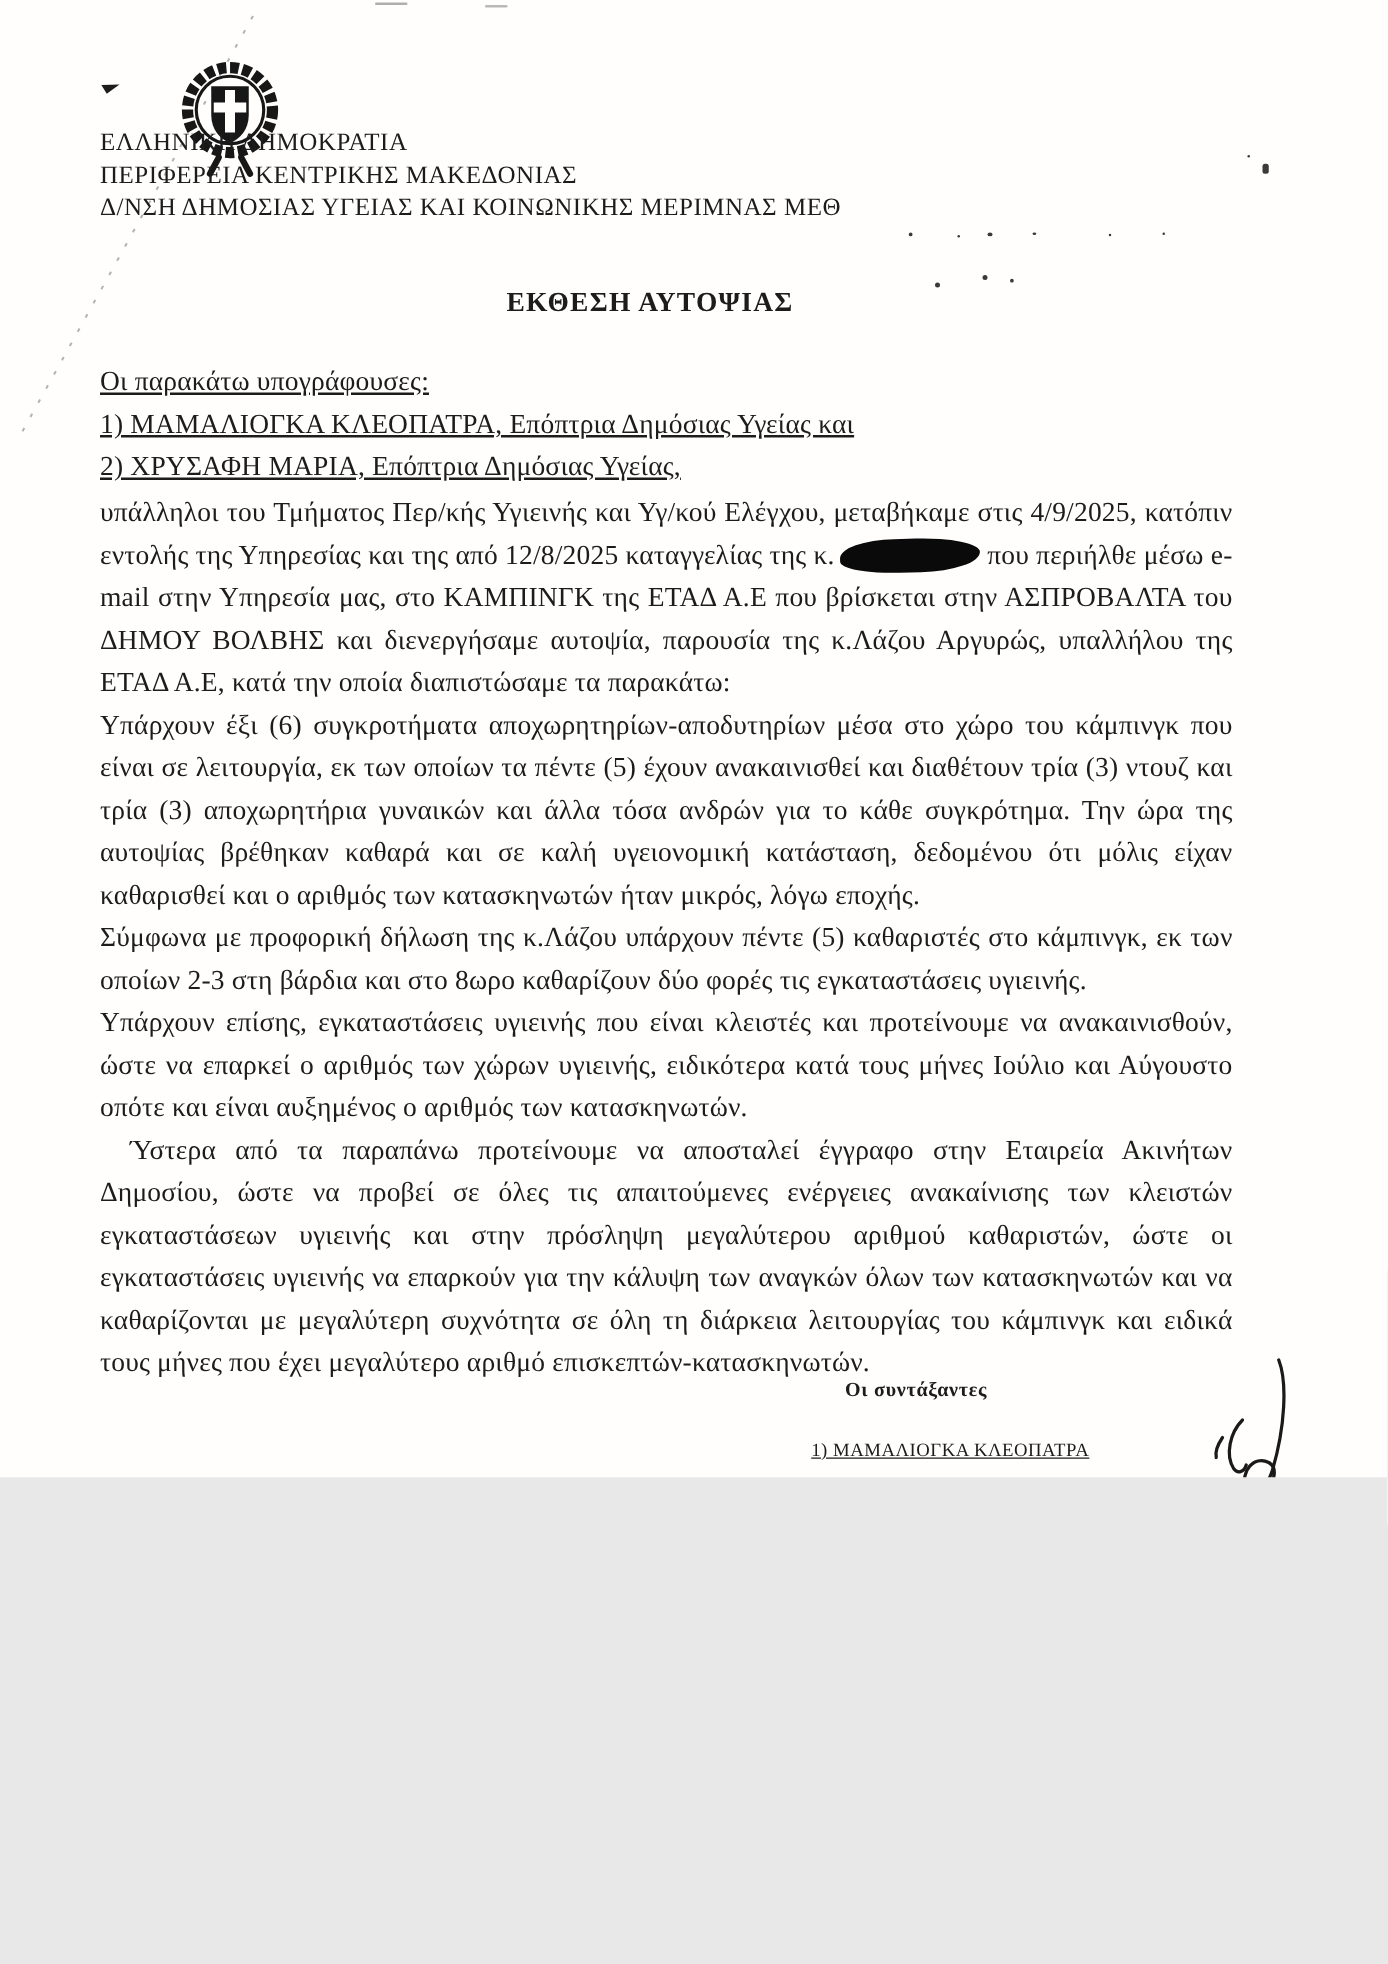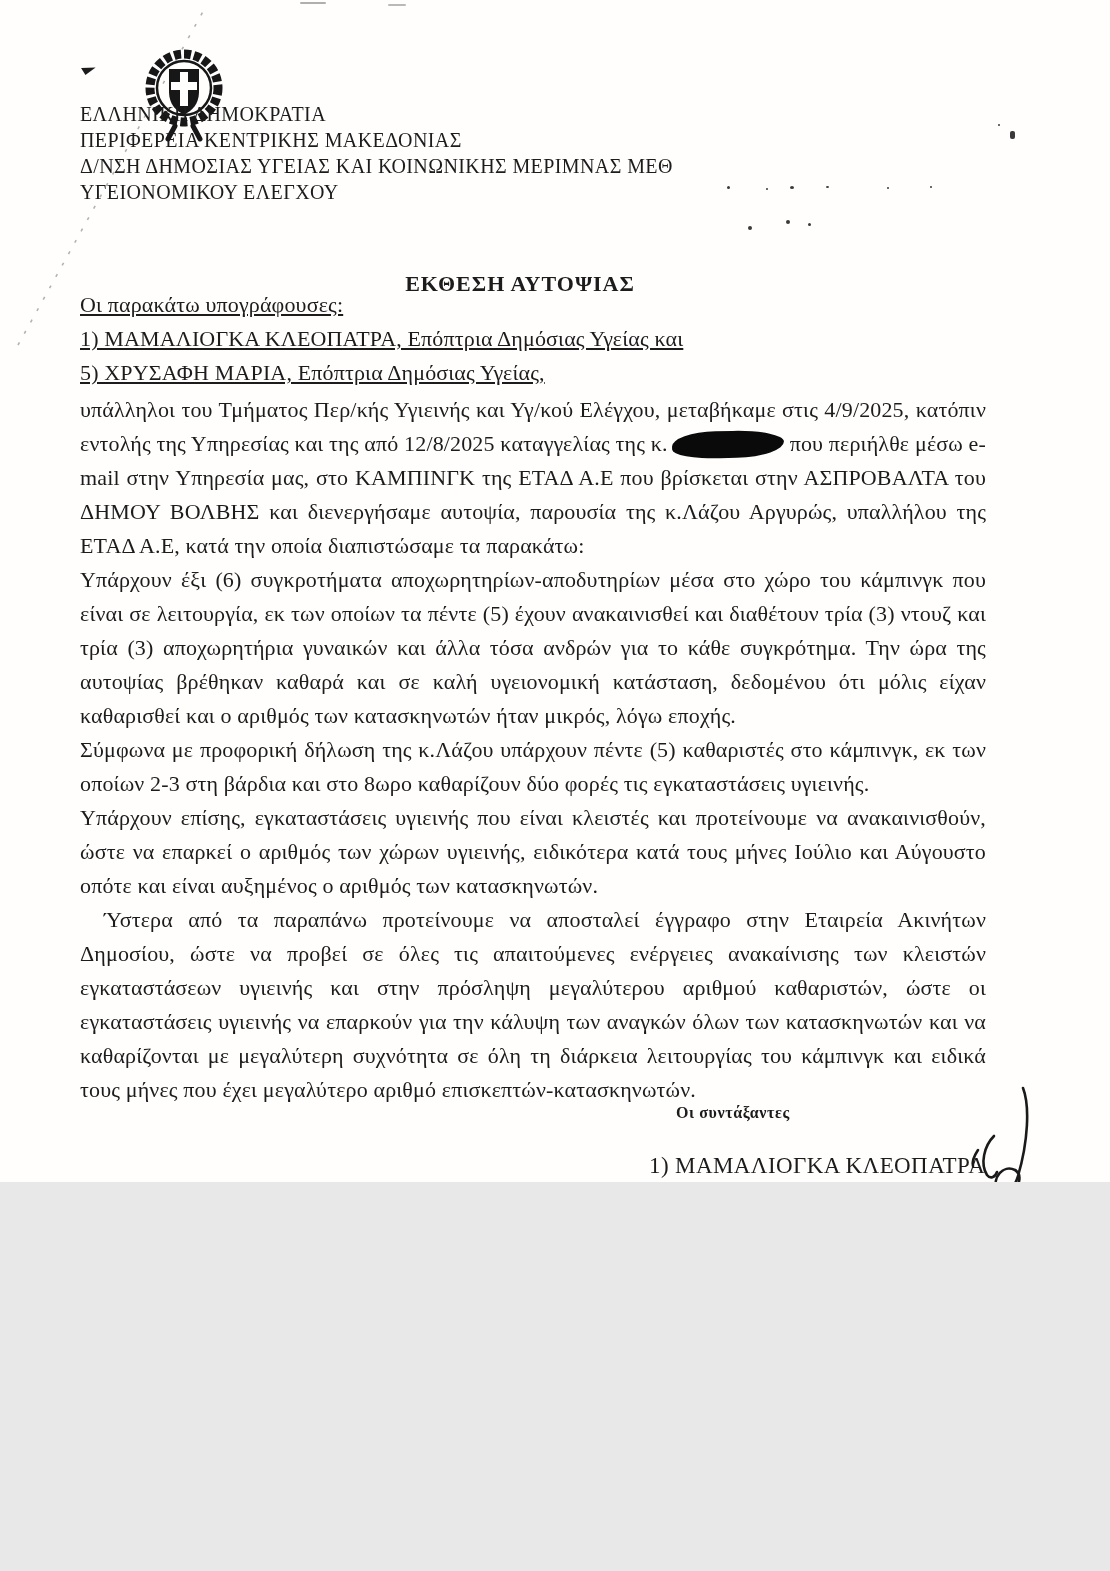--- a/index.html
+++ b/index.html
@@ -10,39 +10,39 @@
     color:#1c1c1c;
   }
   
   .emblem { position:absolute; left:140px; top:42px; }
   .header-block {
     position:absolute; left:80px; top:101px;
     font-size:20px; line-height:26px; letter-spacing:0.4px; white-space:nowrap;
   }
   .doc-title {
     position:absolute; left:80px; top:229px; width:880px; text-align:center;
-    font-size:22px; font-weight:bold; letter-spacing:1px;margin-top:42px;
+    font-size:22px; font-weight:bold; letter-spacing:1px;
   }
   
   .body-block {
     position:absolute; left:80px; top:288px; width:906px;
     font-size:22px; line-height:34px; letter-spacing:0.15px;
   }
   .body-block p { margin:0; text-align:justify; }
   .body-block p.plain { text-align:left;text-decoration:underline; }
   .body-block p.gap-sm { margin-top:3px; }
   .body-block p.indent { text-indent:24px; }
   .redaction {
     display:inline-block; width:112px; height:27px; background:#0a0a0a;
     border-radius:46% 54% 50% 50% / 62% 52% 66% 44%;
     vertical-align:-7px; margin:0 6px 0 4px; transform:rotate(-1.5deg);
   }
   
   .closing-heading { position:absolute; left:676px; top:1104px; font-size:16px; font-weight:bold; letter-spacing:0.6px; }
-  .closing-name-1 { position:absolute; left:649px; top:1153px; font-size:23px; letter-spacing:0.4px; }
+  .closing-name-1 { position:absolute; left:649px; top:1153px; font-size:15px; letter-spacing:0.4px;text-decoration:underline; }
   .closing-name-2 { position:absolute; left:649px; top:1201px; font-size:23px; letter-spacing:0.4px; }
   .signature { position:absolute; left:960px; top:1080px; }
   
   .crease { position:absolute; left:0; top:0; pointer-events:none; }
   .speck { position:absolute; background:#3a3a3a; border-radius:50%; pointer-events:none; }
   .edge-mark { position:absolute; right:0px; top:1488px; width:3px; height:46px; background:#777; opacity:.55; }
   .pencil { position:absolute; color:#555; font-size:11px; opacity:.7; font-family:"DejaVu Sans",sans-serif; }
 </style>
 </head>
 <body>
@@ -60,29 +60,28 @@
     <path d="M29 27 h30 v23 c0 12 -7 19 -15 22.5 c-8 -3.5 -15 -10.5 -15 -22.5 Z" fill="#171717"></path>
     <rect x="40" y="30" width="8" height="34" fill="#fffefd"></rect>
     <rect x="31" y="40" width="26" height="8" fill="#fffefd"></rect>
     <path d="M35 84 l-7 13 M53 84 l7 13" stroke="#171717" stroke-width="5" stroke-linecap="round"></path>
   </svg>
 
   <div class="header-block">
     <div>ΕΛΛΗΝΙΚΗ ΔΗΜΟΚΡΑΤΙΑ</div>
     <div>ΠΕΡΙΦΕΡΕΙΑ ΚΕΝΤΡΙΚΗΣ ΜΑΚΕΔΟΝΙΑΣ</div>
     <div>Δ/ΝΣΗ ΔΗΜΟΣΙΑΣ ΥΓΕΙΑΣ ΚΑΙ ΚΟΙΝΩΝΙΚΗΣ ΜΕΡΙΜΝΑΣ ΜΕΘ</div>
-    <div>ΥΓΕΙΟΝΟΜΙΚΟΥ ΕΛΕΓΧΟΥ</div>
   </div>
 
   <div class="doc-title">ΕΚΘΕΣΗ ΑΥΤΟΨΙΑΣ</div>
 
   <div class="body-block">
     <p class="plain">Οι παρακάτω υπογράφουσες:</p>
     <p class="plain">1) ΜΑΜΑΛΙΟΓΚΑ ΚΛΕΟΠΑΤΡΑ, Επόπτρια Δημόσιας Υγείας και</p>
-    <p class="plain">5) ΧΡΥΣΑΦΗ ΜΑΡΙΑ, Επόπτρια Δημόσιας Υγείας,</p>
+    <p class="plain">2) ΧΡΥΣΑΦΗ ΜΑΡΙΑ, Επόπτρια Δημόσιας Υγείας,</p>
     <p class="gap-sm"><span>υπάλληλοι του Τμήματος Περ/κής Υγιεινής και Υγ/κού Ελέγχου, μεταβήκαμε στις 4/9/2025, κατόπιν εντολής της Υπηρεσίας και της από 12/8/2025 καταγγελίας της κ.</span><span class="redaction"></span><span>που περιήλθε μέσω e-mail στην Υπηρεσία μας, στο ΚΑΜΠΙΝΓΚ της ΕΤΑΔ Α.Ε που βρίσκεται στην ΑΣΠΡΟΒΑΛΤΑ του ΔΗΜΟΥ ΒΟΛΒΗΣ και διενεργήσαμε αυτοψία, παρουσία της κ.Λάζου Αργυρώς, υπαλλήλου της ΕΤΑΔ Α.Ε, κατά την οποία διαπιστώσαμε τα παρακάτω:</span></p>
     <p>Υπάρχουν έξι (6) συγκροτήματα αποχωρητηρίων-αποδυτηρίων μέσα στο χώρο του κάμπινγκ που είναι σε λειτουργία, εκ των οποίων τα πέντε (5) έχουν ανακαινισθεί και διαθέτουν τρία (3) ντουζ και τρία (3) αποχωρητήρια γυναικών και άλλα τόσα ανδρών για το κάθε συγκρότημα. Την ώρα της αυτοψίας  βρέθηκαν καθαρά και σε καλή υγειονομική κατάσταση, δεδομένου ότι μόλις είχαν καθαρισθεί και ο αριθμός των κατασκηνωτών  ήταν μικρός, λόγω εποχής.</p>
     <p>Σύμφωνα με προφορική δήλωση της κ.Λάζου υπάρχουν πέντε (5) καθαριστές στο κάμπινγκ, εκ των οποίων 2-3 στη βάρδια και στο 8ωρο καθαρίζουν δύο φορές τις εγκαταστάσεις υγιεινής.</p>
     <p>Υπάρχουν επίσης, εγκαταστάσεις υγιεινής που είναι κλειστές και προτείνουμε να ανακαινισθούν, ώστε να επαρκεί ο αριθμός των χώρων υγιεινής, ειδικότερα κατά τους μήνες Ιούλιο και Αύγουστο οπότε και είναι αυξημένος ο αριθμός των κατασκηνωτών.</p>
     <p class="indent">Ύστερα από τα παραπάνω προτείνουμε να αποσταλεί έγγραφο στην Εταιρεία Ακινήτων Δημοσίου,  ώστε να προβεί σε όλες τις απαιτούμενες ενέργειες ανακαίνισης των κλειστών εγκαταστάσεων υγιεινής και στην πρόσληψη μεγαλύτερου αριθμού καθαριστών, ώστε οι εγκαταστάσεις υγιεινής να επαρκούν για την κάλυψη των αναγκών όλων των κατασκηνωτών και να καθαρίζονται με μεγαλύτερη συχνότητα σε όλη τη διάρκεια λειτουργίας του κάμπινγκ και ειδικά τους μήνες που έχει μεγαλύτερο αριθμό επισκεπτών-κατασκηνωτών.</p>
   </div>
 
   <div class="closing-heading">Οι συντάξαντες</div>
   <div class="closing-name-1">1) ΜΑΜΑΛΙΟΓΚΑ ΚΛΕΟΠΑΤΡΑ</div>
   <div class="closing-name-2">6) ΧΡΥΣΑΦΗ ΜΑΡΙΑ</div>

